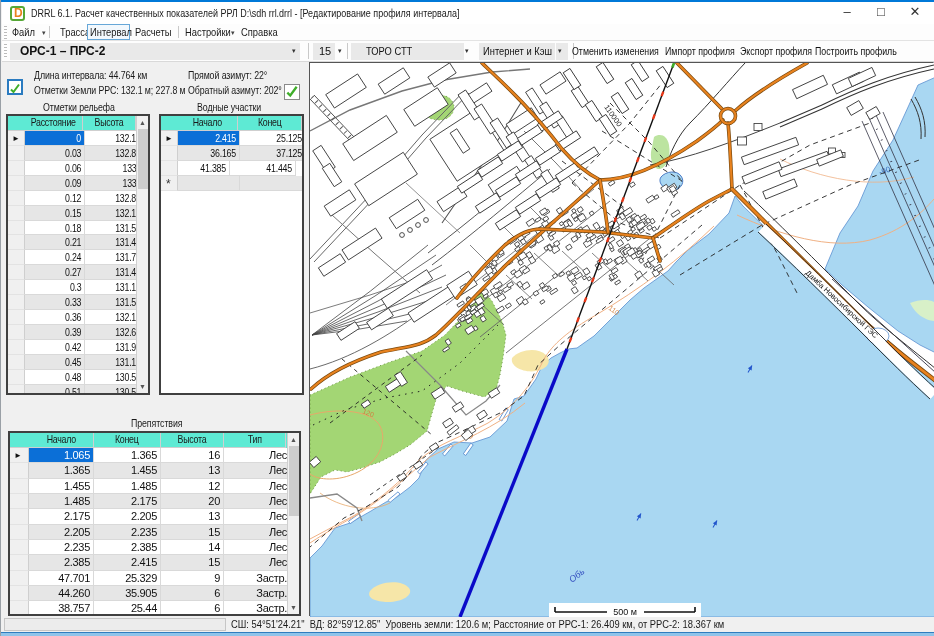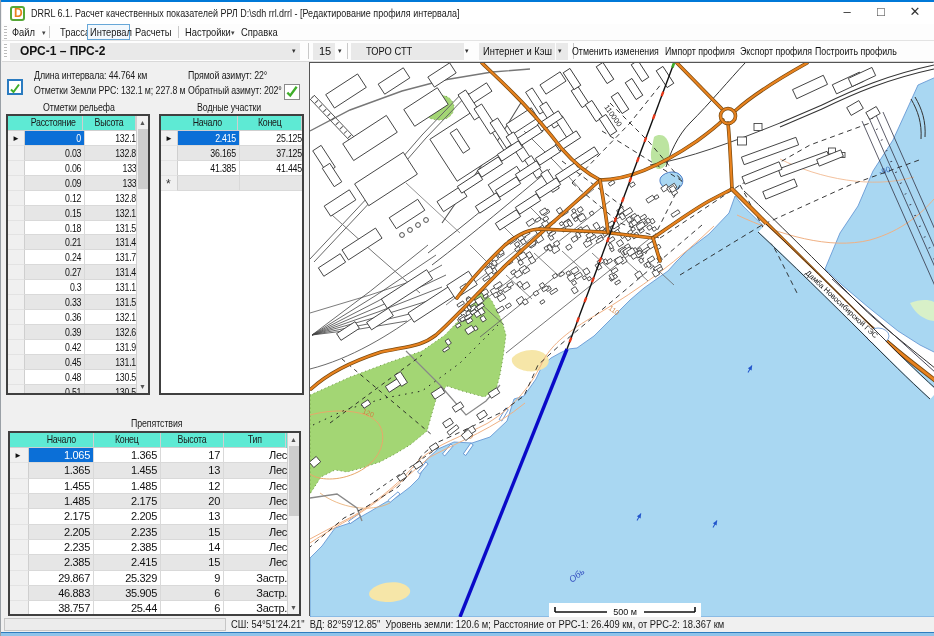--- a/index.html
+++ b/index.html
@@ -234,21 +234,21 @@
             <div class="cc sel" style="width:62px;"><span class="tx">2.415</span></div>
             <div class="cc" style="width:66px;"><span class="tx">25.125</span></div>
           </div>
 <div class="trow alt">
             <div class="csel" style="width:17px;"></div>
             <div class="cc" style="width:62px;"><span class="tx">36.165</span></div>
             <div class="cc" style="width:66px;"><span class="tx">37.125</span></div>
           </div>
 <div class="trow">
             <div class="csel" style="width:17px;"></div>
-            <div class="cc" style="width:62px;"><span class="tx">41.385</span></div>
+            <div class="cc" style="width:52px;"><span class="tx">41.385</span></div>
             <div class="cc" style="width:66px;"><span class="tx">41.445</span></div>
           </div>
 <div class="trow alt">
             <div class="csel" style="width:17px;">
               <span class="star">*</span>
             </div>
             <div class="cc" style="width:62px;"></div>
             <div class="cc" style="width:66px;"></div>
           </div>
       </div>
@@ -262,21 +262,21 @@
             <div style="width:67px;"><span class="hx">Конец</span></div>
             <div style="width:63px;"><span class="hx">Высота</span></div>
             <div style="width:62px;"><span class="hx">Тип</span></div>
           </div>
         <div class="trow3">
             <div class="csel" style="width:19px;">
               <span class="rowarrow">►</span>
             </div>
             <div class="cc sel" style="width:65px;">1.065</div>
             <div class="cc" style="width:67px;">1.365</div>
-            <div class="cc" style="width:63px;">17</div>
+            <div class="cc" style="width:63px;">16</div>
             <div class="cc" style="width:67px;">Лес</div>
           </div>
 <div class="trow3 alt">
             <div class="csel" style="width:19px;"></div>
             <div class="cc" style="width:65px;">1.365</div>
             <div class="cc" style="width:67px;">1.455</div>
             <div class="cc" style="width:63px;">13</div>
             <div class="cc" style="width:67px;">Лес</div>
           </div>
 <div class="trow3">
@@ -316,28 +316,28 @@
           </div>
 <div class="trow3 alt">
             <div class="csel" style="width:19px;"></div>
             <div class="cc" style="width:65px;">2.385</div>
             <div class="cc" style="width:67px;">2.415</div>
             <div class="cc" style="width:63px;">15</div>
             <div class="cc" style="width:67px;">Лес</div>
           </div>
 <div class="trow3">
             <div class="csel" style="width:19px;"></div>
-            <div class="cc" style="width:65px;">29.867</div>
+            <div class="cc" style="width:65px;">47.701</div>
             <div class="cc" style="width:67px;">25.329</div>
             <div class="cc" style="width:63px;">9</div>
             <div class="cc" style="width:67px;">Застр.</div>
           </div>
 <div class="trow3 alt">
             <div class="csel" style="width:19px;"></div>
-            <div class="cc" style="width:65px;">46.883</div>
+            <div class="cc" style="width:65px;">44.260</div>
             <div class="cc" style="width:67px;">35.905</div>
             <div class="cc" style="width:63px;">6</div>
             <div class="cc" style="width:67px;">Застр.</div>
           </div>
 <div class="trow3">
             <div class="csel" style="width:19px;"></div>
             <div class="cc" style="width:65px;">38.757</div>
             <div class="cc" style="width:67px;">25.44</div>
             <div class="cc" style="width:63px;">6</div>
             <div class="cc" style="width:67px;">Застр.</div>

